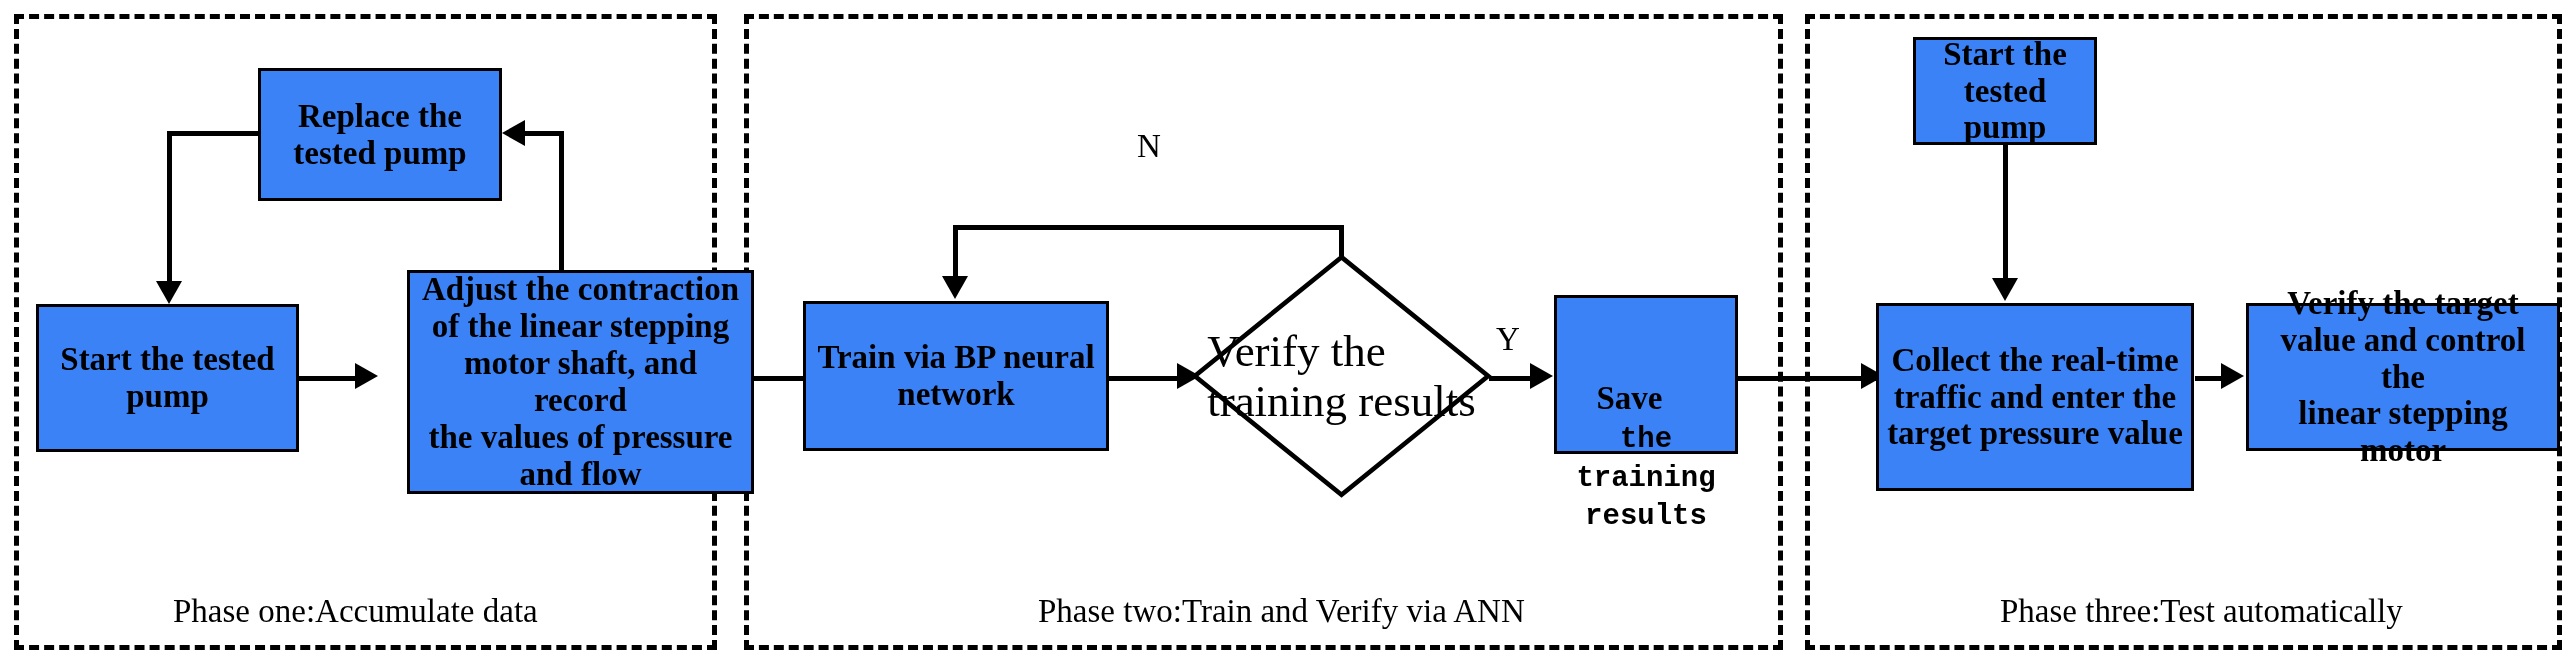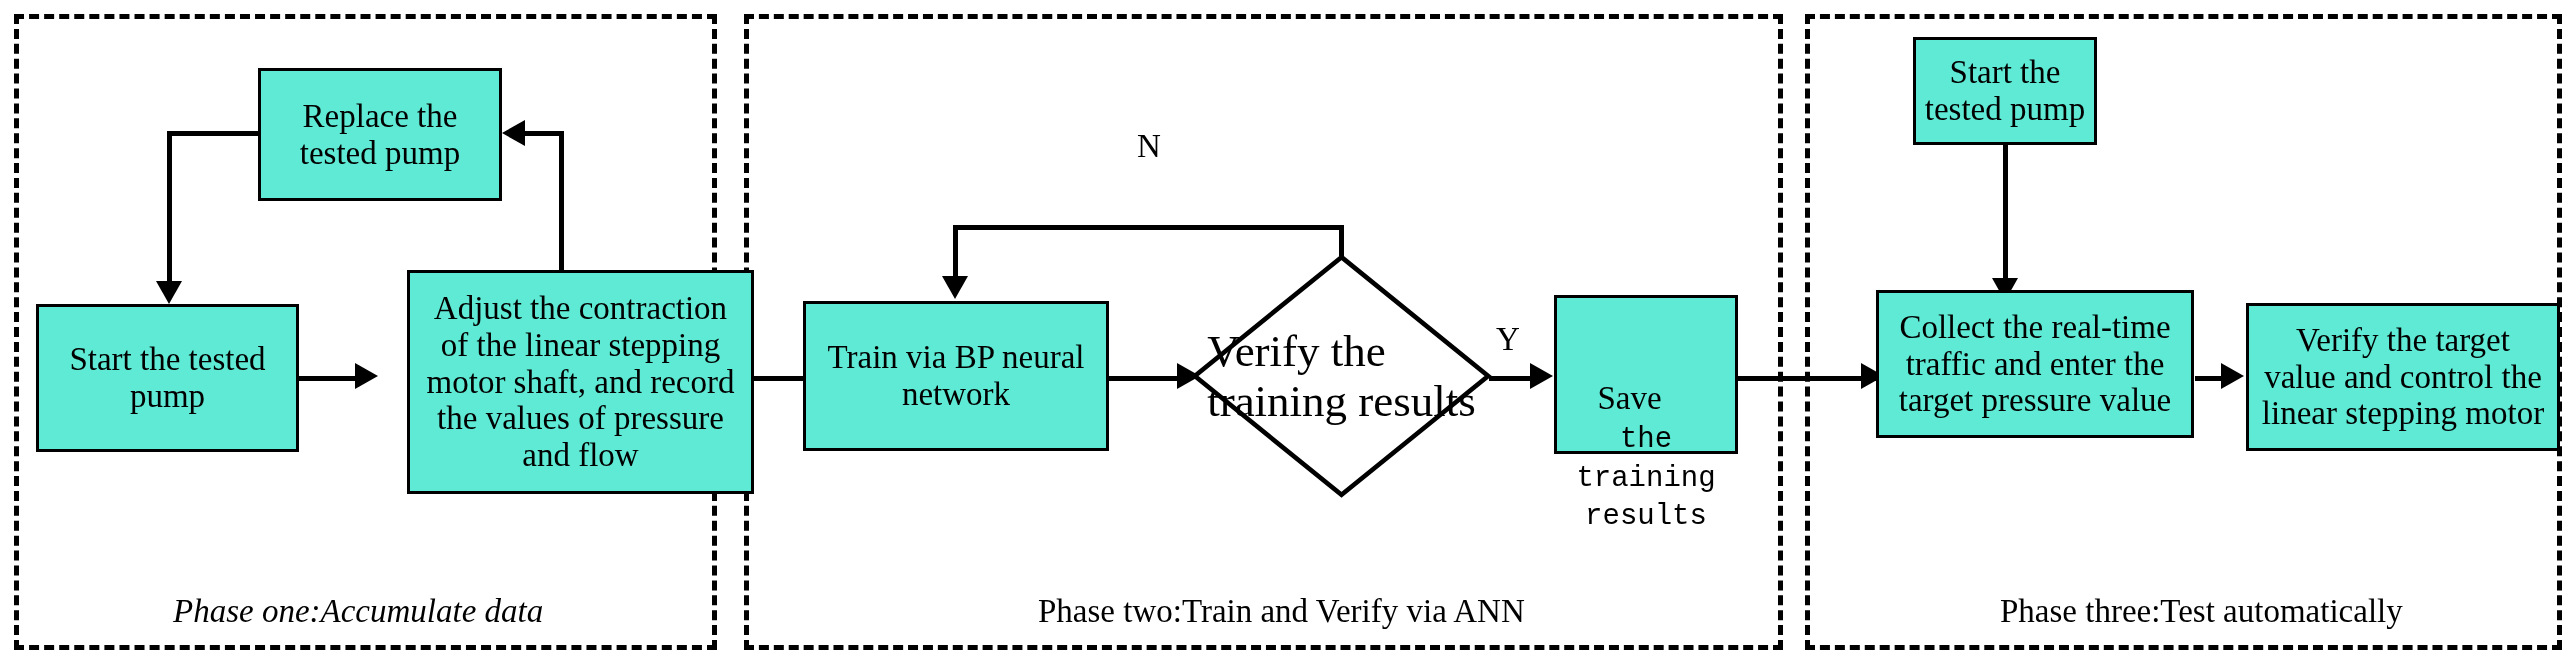--- a/index.html
+++ b/index.html
@@ -20,30 +20,31 @@
     position:absolute;
     border:5.4px dashed #000000;
     box-sizing:border-box;
     background:transparent;
   }
   
   .node{
     position:absolute;
     box-sizing:border-box;
     border:3.9px solid #000000;
-    background:#5eead4;
+    background:#3b82f6;
     display:flex;
     align-items:center;
     justify-content:center;
     text-align:center;
     line-height:1.12;
     font-size:33px;
     padding:1.5px 6.2px;
     z-index:5;
     white-space:pre-line;
+    font-weight:bold;
   }
   .node.mixed{
     display:block;
     padding-top:7.7px;
   }
   .node.mixed .serif-word{
     font-family:"Liberation Serif","DejaVu Serif",serif;
     font-size:33px;
   }
   .node.mixed .mono-rest{
@@ -137,21 +138,21 @@
   <div class="conn v" style="left:167px; top:131px; height:153px;"></div>
   <div class="arrow down" style="left:156px; top:281px;"></div>
 
   <div class="conn h" style="left:298px; top:376px; width:59px;"></div>
   <div class="arrow right" style="left:355px; top:363px;"></div>
 
   <div class="conn v" style="left:559px; top:131px; height:142px;"></div>
   <div class="conn h" style="left:525px; top:131px; width:39px;"></div>
   <div class="arrow left" style="left:502px; top:120px;"></div>
 
-  <div class="phase-caption" style="left:173px; top:595px;font-style:italic;">Phase one:Accumulate data</div>
+  <div class="phase-caption" style="left:173px; top:595px;">Phase one:Accumulate data</div>
 
   <div class="conn h" style="left:727px; top:376px; width:130px;"></div>
   <div class="arrow right" style="left:842px; top:363px;"></div>
 
   <div class="node" style="left:803px; top:301px; width:306px; height:150px;">Train via BP neural
 network</div>
 
   <div class="diamond-wrap" style="left:1191px; top:253px; width:301px; height:246px;">
     <svg width="301" height="246" viewBox="0 0 390 318">
       <polygon points="195,5 385,159 195,313 5,159" fill="#ffffff" stroke="#000000" stroke-width="6"></polygon>
@@ -182,21 +183,21 @@
   <div class="edge-label" style="left:1137px; top:130px;">N</div>
 
   <div class="phase-caption" style="left:1038px; top:595px;">Phase two:Train and Verify via ANN</div>
 
   <div class="conn h" style="left:1737px; top:376px; width:139px;"></div>
   <div class="arrow right" style="left:1861px; top:363px;"></div>
 
   <div class="node" style="left:1913px; top:37px; width:184px; height:108px;">Start the
 tested pump</div>
 
-  <div class="node" style="left:1876px; top:290px; width:318px; height:148px;">Collect the real-time
+  <div class="node" style="left:1876px; top:303px; width:318px; height:188px;">Collect the real-time
 traffic and enter the
 target pressure value</div>
 
   <div class="node" style="left:2246px; top:303px; width:314px; height:148px;">Verify the target
 value and control the
 linear stepping motor</div>
 
   <div class="conn v" style="left:2003px; top:145px; height:136px;"></div>
   <div class="arrow down" style="left:1992px; top:278px;"></div>
 

